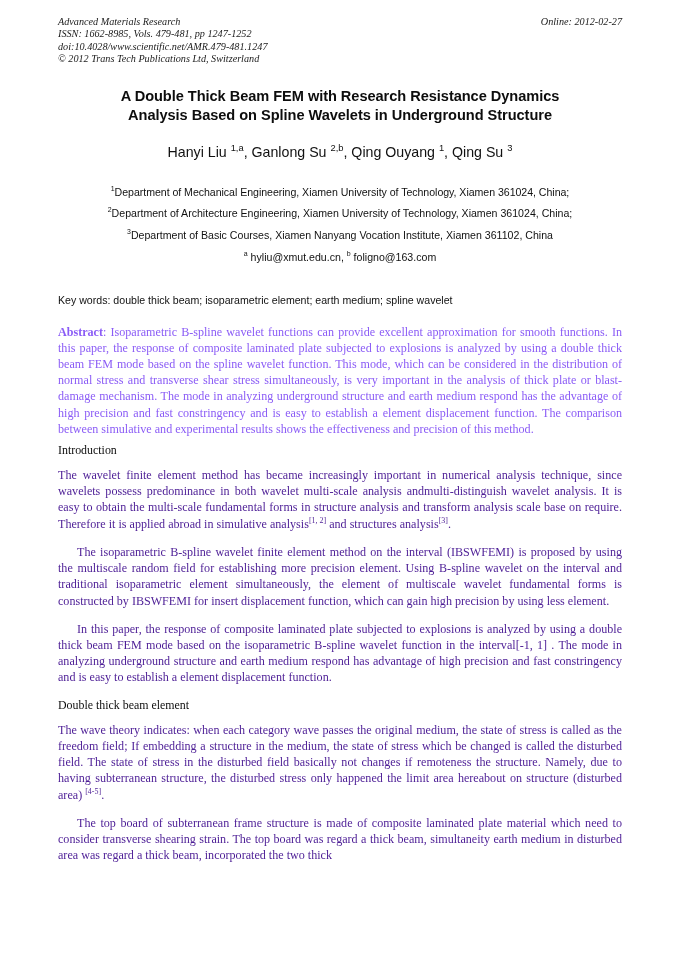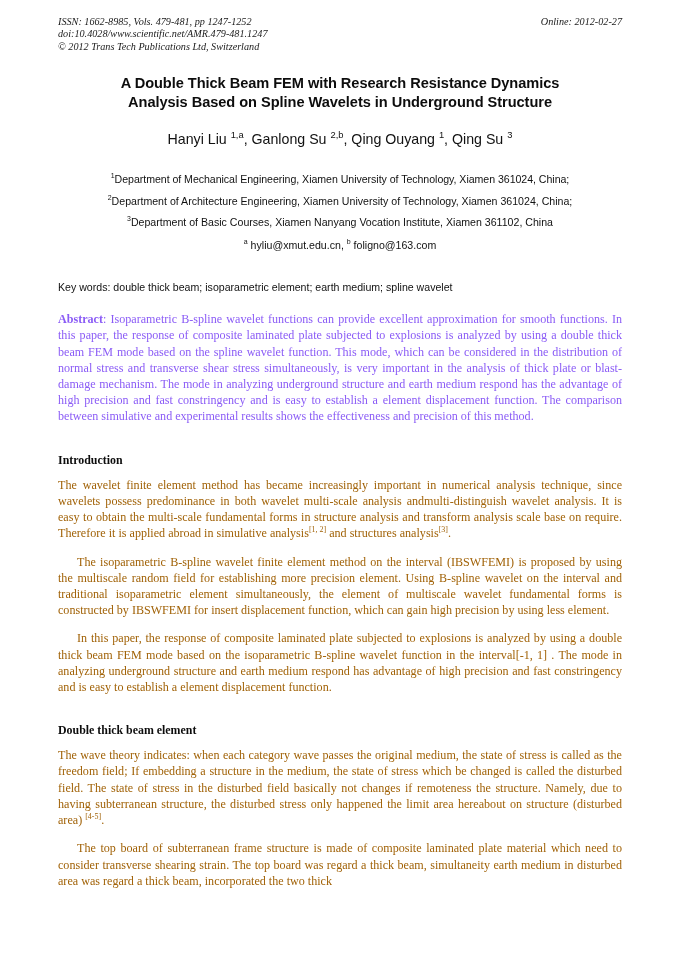--- a/index.html
+++ b/index.html
@@ -116,52 +116,53 @@
     line-height: 16.2px;
     text-align: justify;
     text-justify: inter-word;
     color: #8b5cf6;
   }
   .abstract .ab-label { font-weight: bold; }
 
   
   .section-heading {
     font-family: "Liberation Serif", "DejaVu Serif", serif;
-    font-weight: bold;
+    font-weight: normal;
     font-size: 11.9px;
     line-height: 15px;
-    margin-top: 28px;
+    margin-top: 6px;
     color: #0d0d0d;
   }
 
   
   .body-text {
     font-family: "Liberation Serif", "DejaVu Serif", serif;
     font-size: 12.1px;
     line-height: 16.2px;
     text-align: justify;
     text-justify: inter-word;
-    color: #a16207;
+    color: #4c1d95;
     margin-top: 9px;
   }
   .body-text.tight { margin-top: 0; }
   .body-text.indented { text-indent: 19px; }
   .body-text:last-child { margin-bottom: 0; }
 
   
   .body-text > span.fin { display: inline; }
 </style>
 </head>
 <body>
 
 <div class="page">
   <div class="content">
 
     <div class="journal-header">
       <div class="left-block">
+        <div class="hdr-line">Advanced Materials Research</div>
         <div class="hdr-line">ISSN: 1662-8985, Vols. 479-481, pp 1247-1252</div>
         <div class="hdr-line">doi:10.4028/www.scientific.net/AMR.479-481.1247</div>
         <div class="hdr-line">© 2012 Trans Tech Publications Ltd, Switzerland</div>
       </div>
       <div class="online-date">Online: 2012-02-27</div>
     </div>
 
     <div class="paper-title">
       <span>A Double Thick Beam FEM with Research Resistance Dynamics</span>
       <br>

